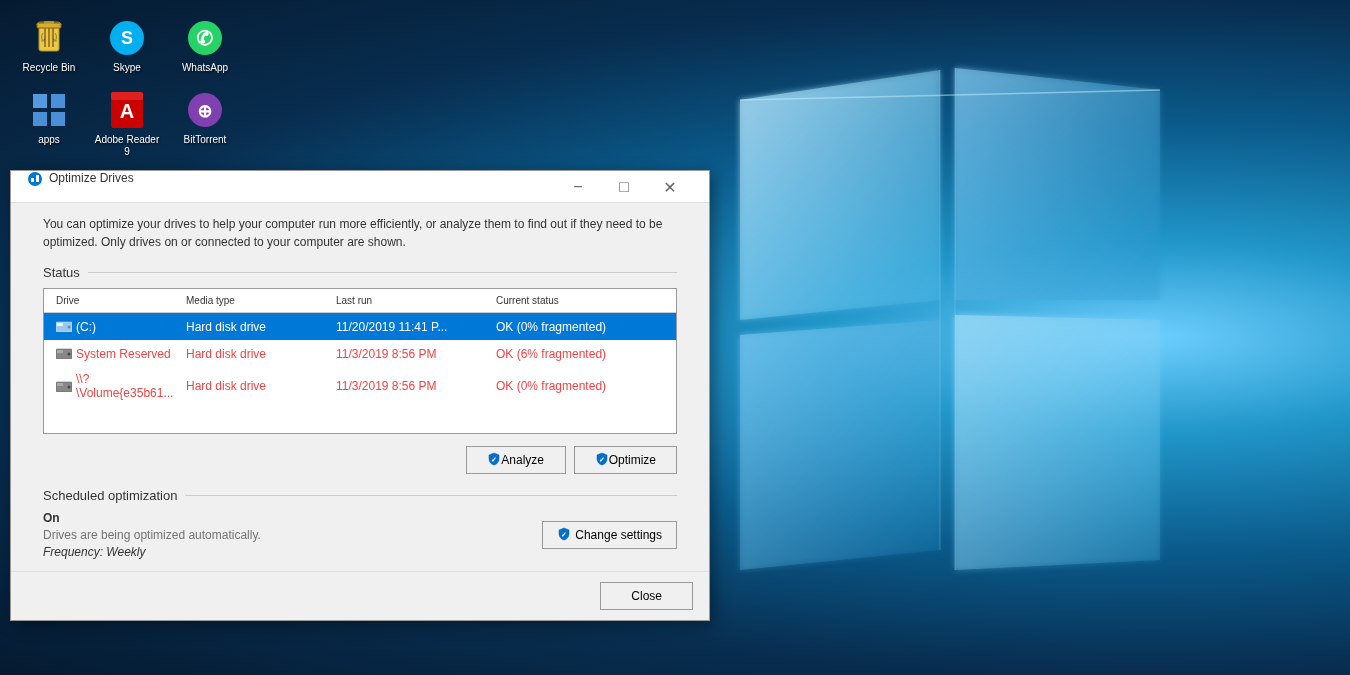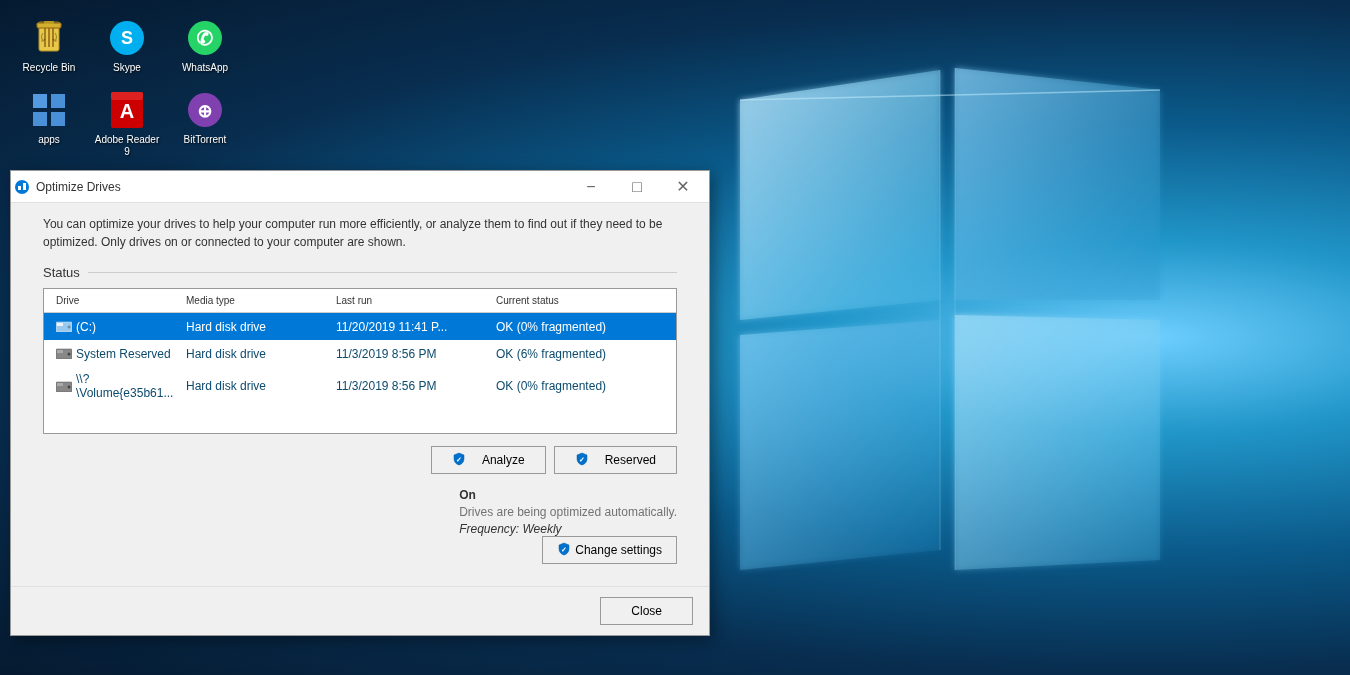--- a/index.html
+++ b/index.html
@@ -83,22 +83,21 @@
       background: #f0f0f0;
       border: 1px solid #999;
       box-shadow: 4px 4px 15px rgba(0,0,0,0.4);
       border-radius: 0;
     }
 
     .dialog-titlebar {
       height: 32px;
       background: #ffffff;
       display: flex;
-      align-items: center;
-      padding: 0 3px;
+      padding: 0 16px;
       border-bottom: 1px solid #e0e0e0;
       user-select: none;
     }
 
     .dialog-titlebar-icon {
       width: 16px;
       height: 16px;
       margin-right: 6px;
       font-size: 14px;
     }
@@ -197,21 +196,21 @@
       background: #0078d7;
       color: white;
     }
 
     .table-row.selected .row-cell {
       color: white;
     }
 
     .row-cell {
       font-size: 12px;
-      color: #0c4a6e;
+      color: #ef4444;
       padding: 2px 4px;
       display: flex;
       align-items: center;
       gap: 4px;
     }
 
     
     .action-buttons {
       display: flex;
       justify-content: flex-end;
@@ -221,36 +220,35 @@
 
     .action-btn {
       height: 28px;
       padding: 0 20px;
       border: 1px solid #999;
       background: #f0f0f0;
       cursor: pointer;
       font-size: 12px;
       display: flex;
       align-items: center;
-      gap: 16px;
+      gap: 0;
       min-width: 100px;
       justify-content: center;
     }
 
     
     .scheduled-section {
       margin-top: 4px;
     }
 
     .scheduled-row {
       display: flex;
-      align-items: flex-end;
+      align-items: center;
       justify-content: space-between;
       margin-top: 8px;
-      flex-direction: column;
     }
 
     .scheduled-info {
       display: flex;
       flex-direction: column;
       gap: 3px;
     }
 
     .scheduled-on {
       font-weight: bold;
@@ -281,21 +279,21 @@
       gap: 4px;
       white-space: nowrap;
     }
 
     
     .dialog-footer {
       padding: 10px 16px;
       display: flex;
       justify-content: flex-end;
       border-top: 1px solid #e0e0e0;
-      margin-top: 10px;
+      margin-top: 0;
     }
 
     .close-dialog-btn {
       height: 28px;
       padding: 0 30px;
       border: 1px solid #999;
       background: #f0f0f0;
       cursor: pointer;
       font-size: 12px;
     }
@@ -529,25 +527,29 @@
           </span>
           <span>Analyze</span>
         </button>
         <button class="action-btn">
           <span>
             <svg width="14" height="14" viewBox="0 0 14 14">
               <path d="M7 1 L12 3 L12 7 C12 10 9.5 12.5 7 13 C4.5 12.5 2 10 2 7 L2 3 Z" fill="#0070cc" stroke="#0060aa" stroke-width="0.5"></path>
               <text x="7" y="10" text-anchor="middle" fill="white" font-size="7" font-weight="bold">✓</text>
             </svg>
           </span>
-          <span>Reserved</span>
+          <span>Optimize</span>
         </button>
       </div>
 
       <div class="scheduled-section">
+        <div class="section-header">
+          <span class="section-label">Scheduled optimization</span>
+          <div class="section-line"></div>
+        </div>
 
         <div class="scheduled-row">
           <div class="scheduled-info">
             <span class="scheduled-on">On</span>
             <span class="scheduled-desc">Drives are being optimized automatically.</span>
             <span class="scheduled-freq">Frequency: Weekly</span>
           </div>
           <button class="change-settings-btn">
             <span>
               <svg width="14" height="14" viewBox="0 0 14 14">

